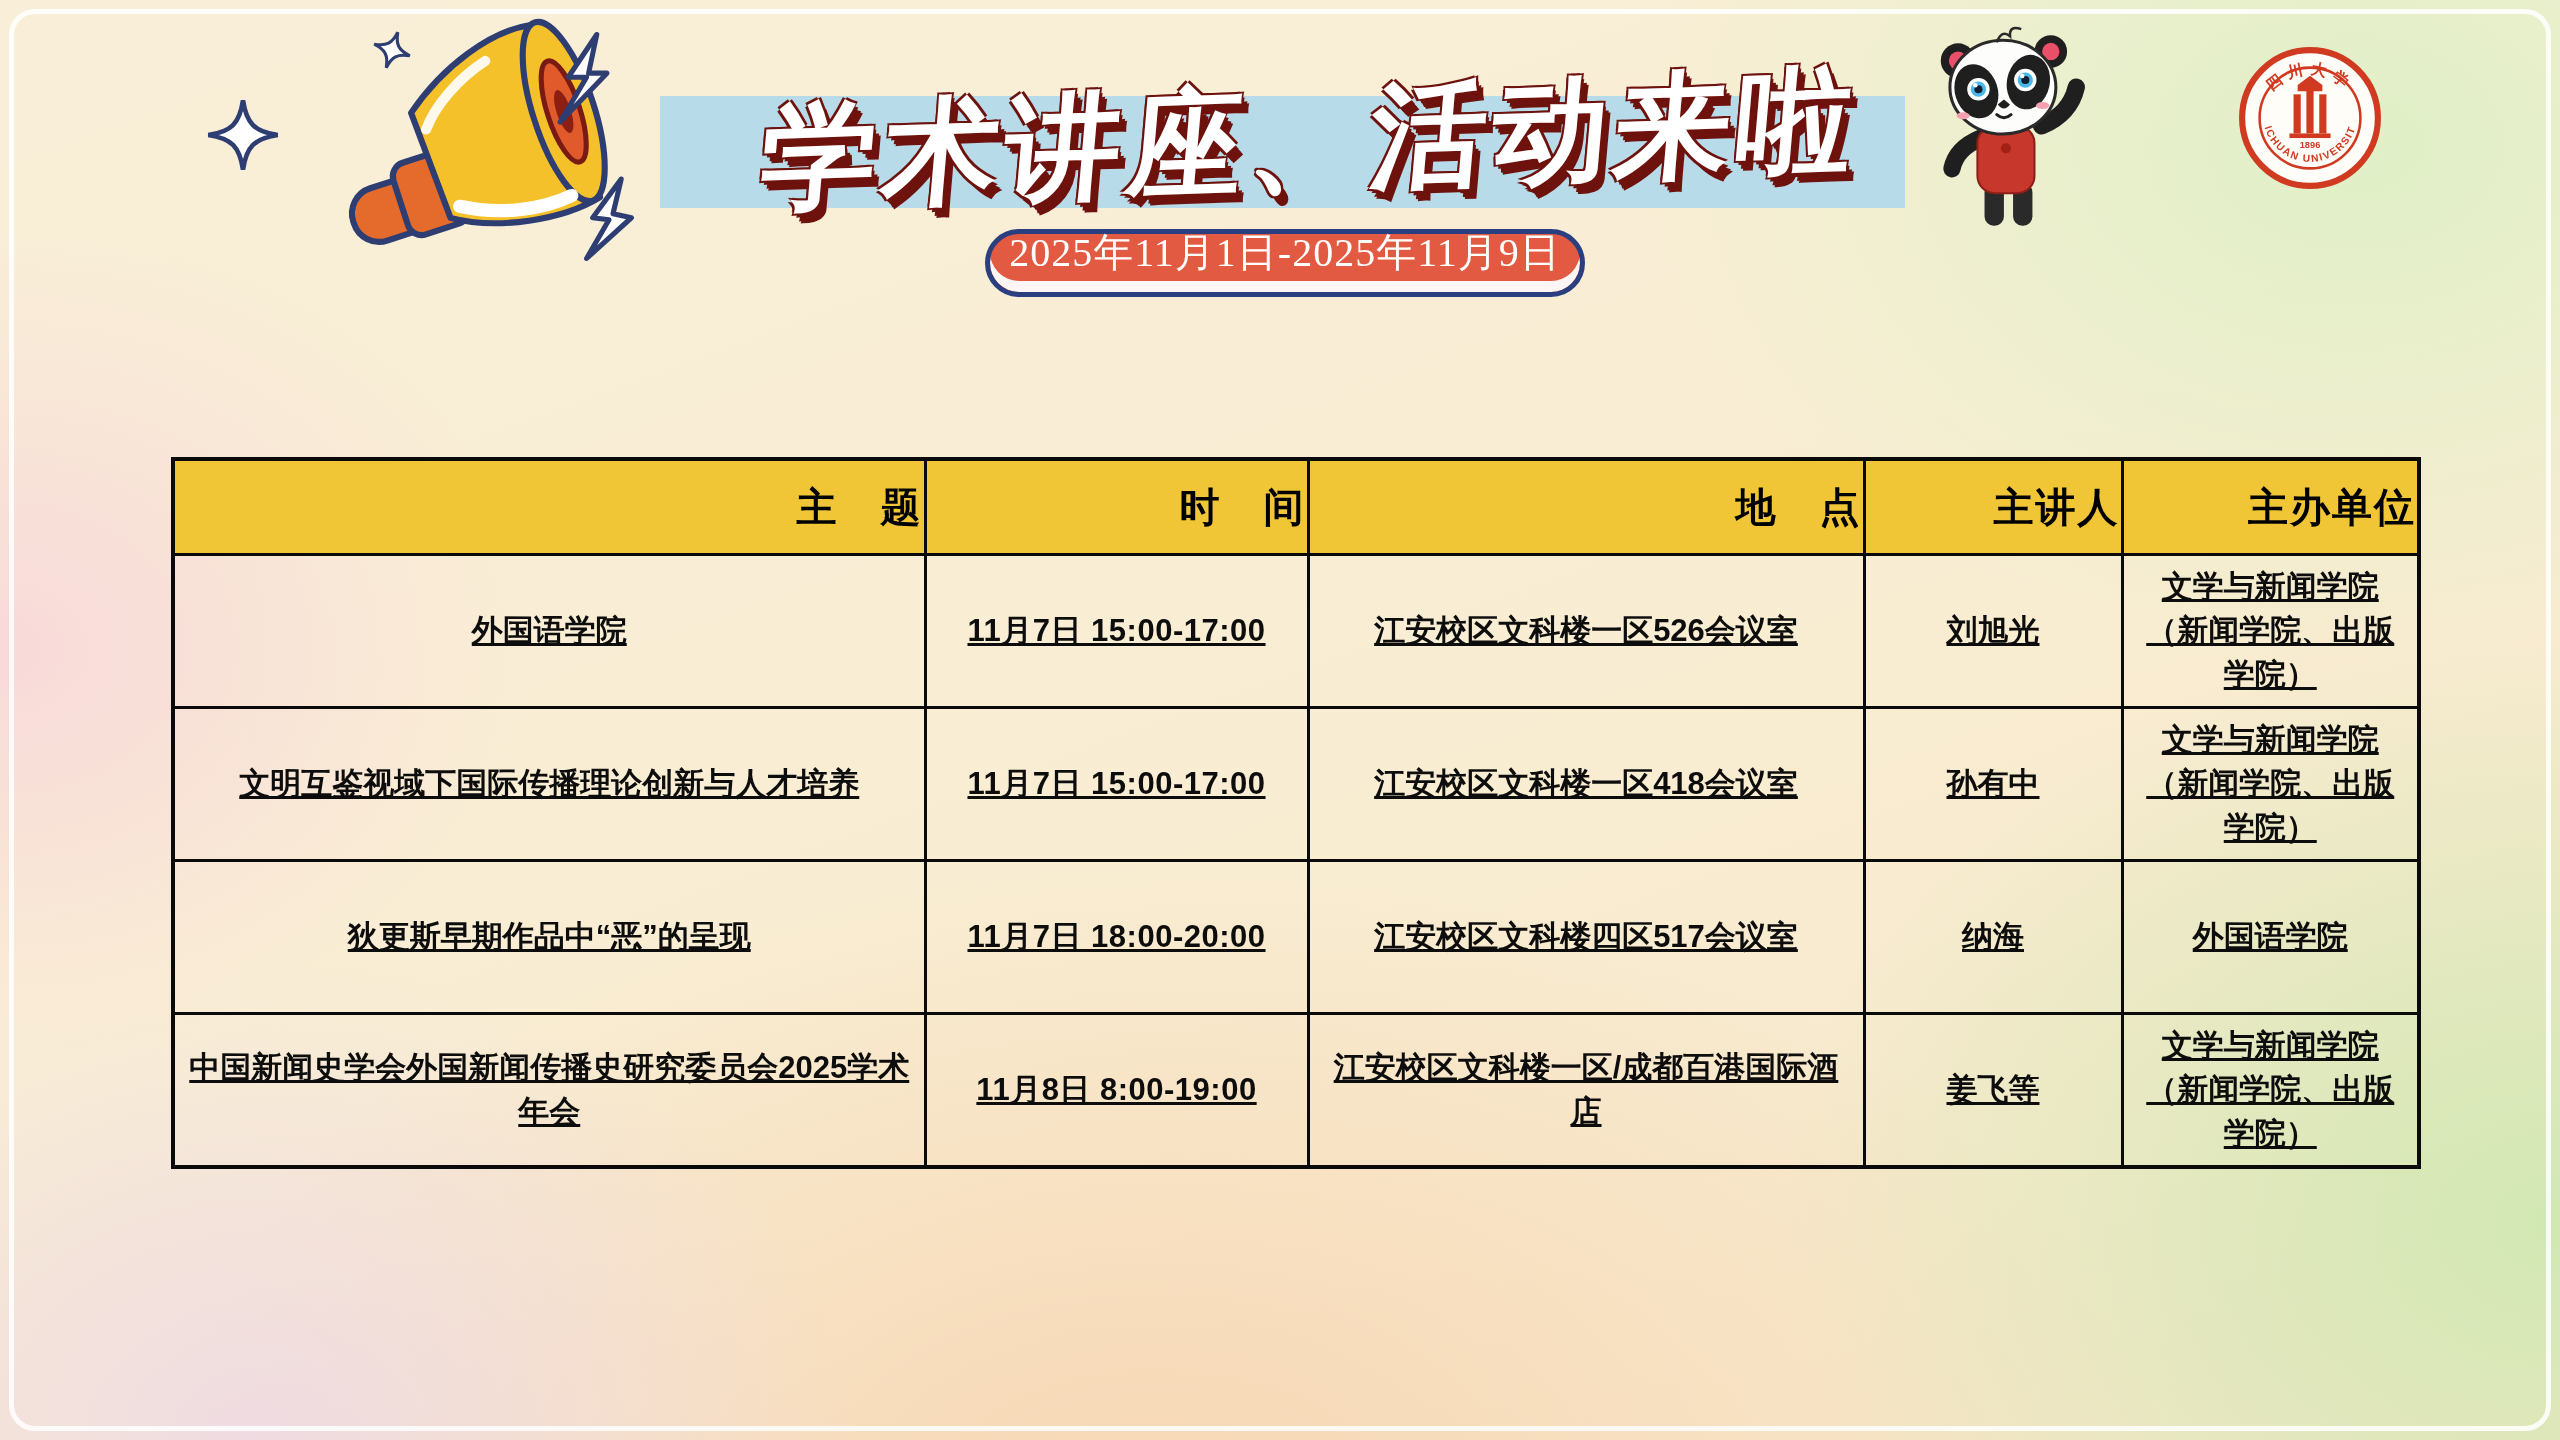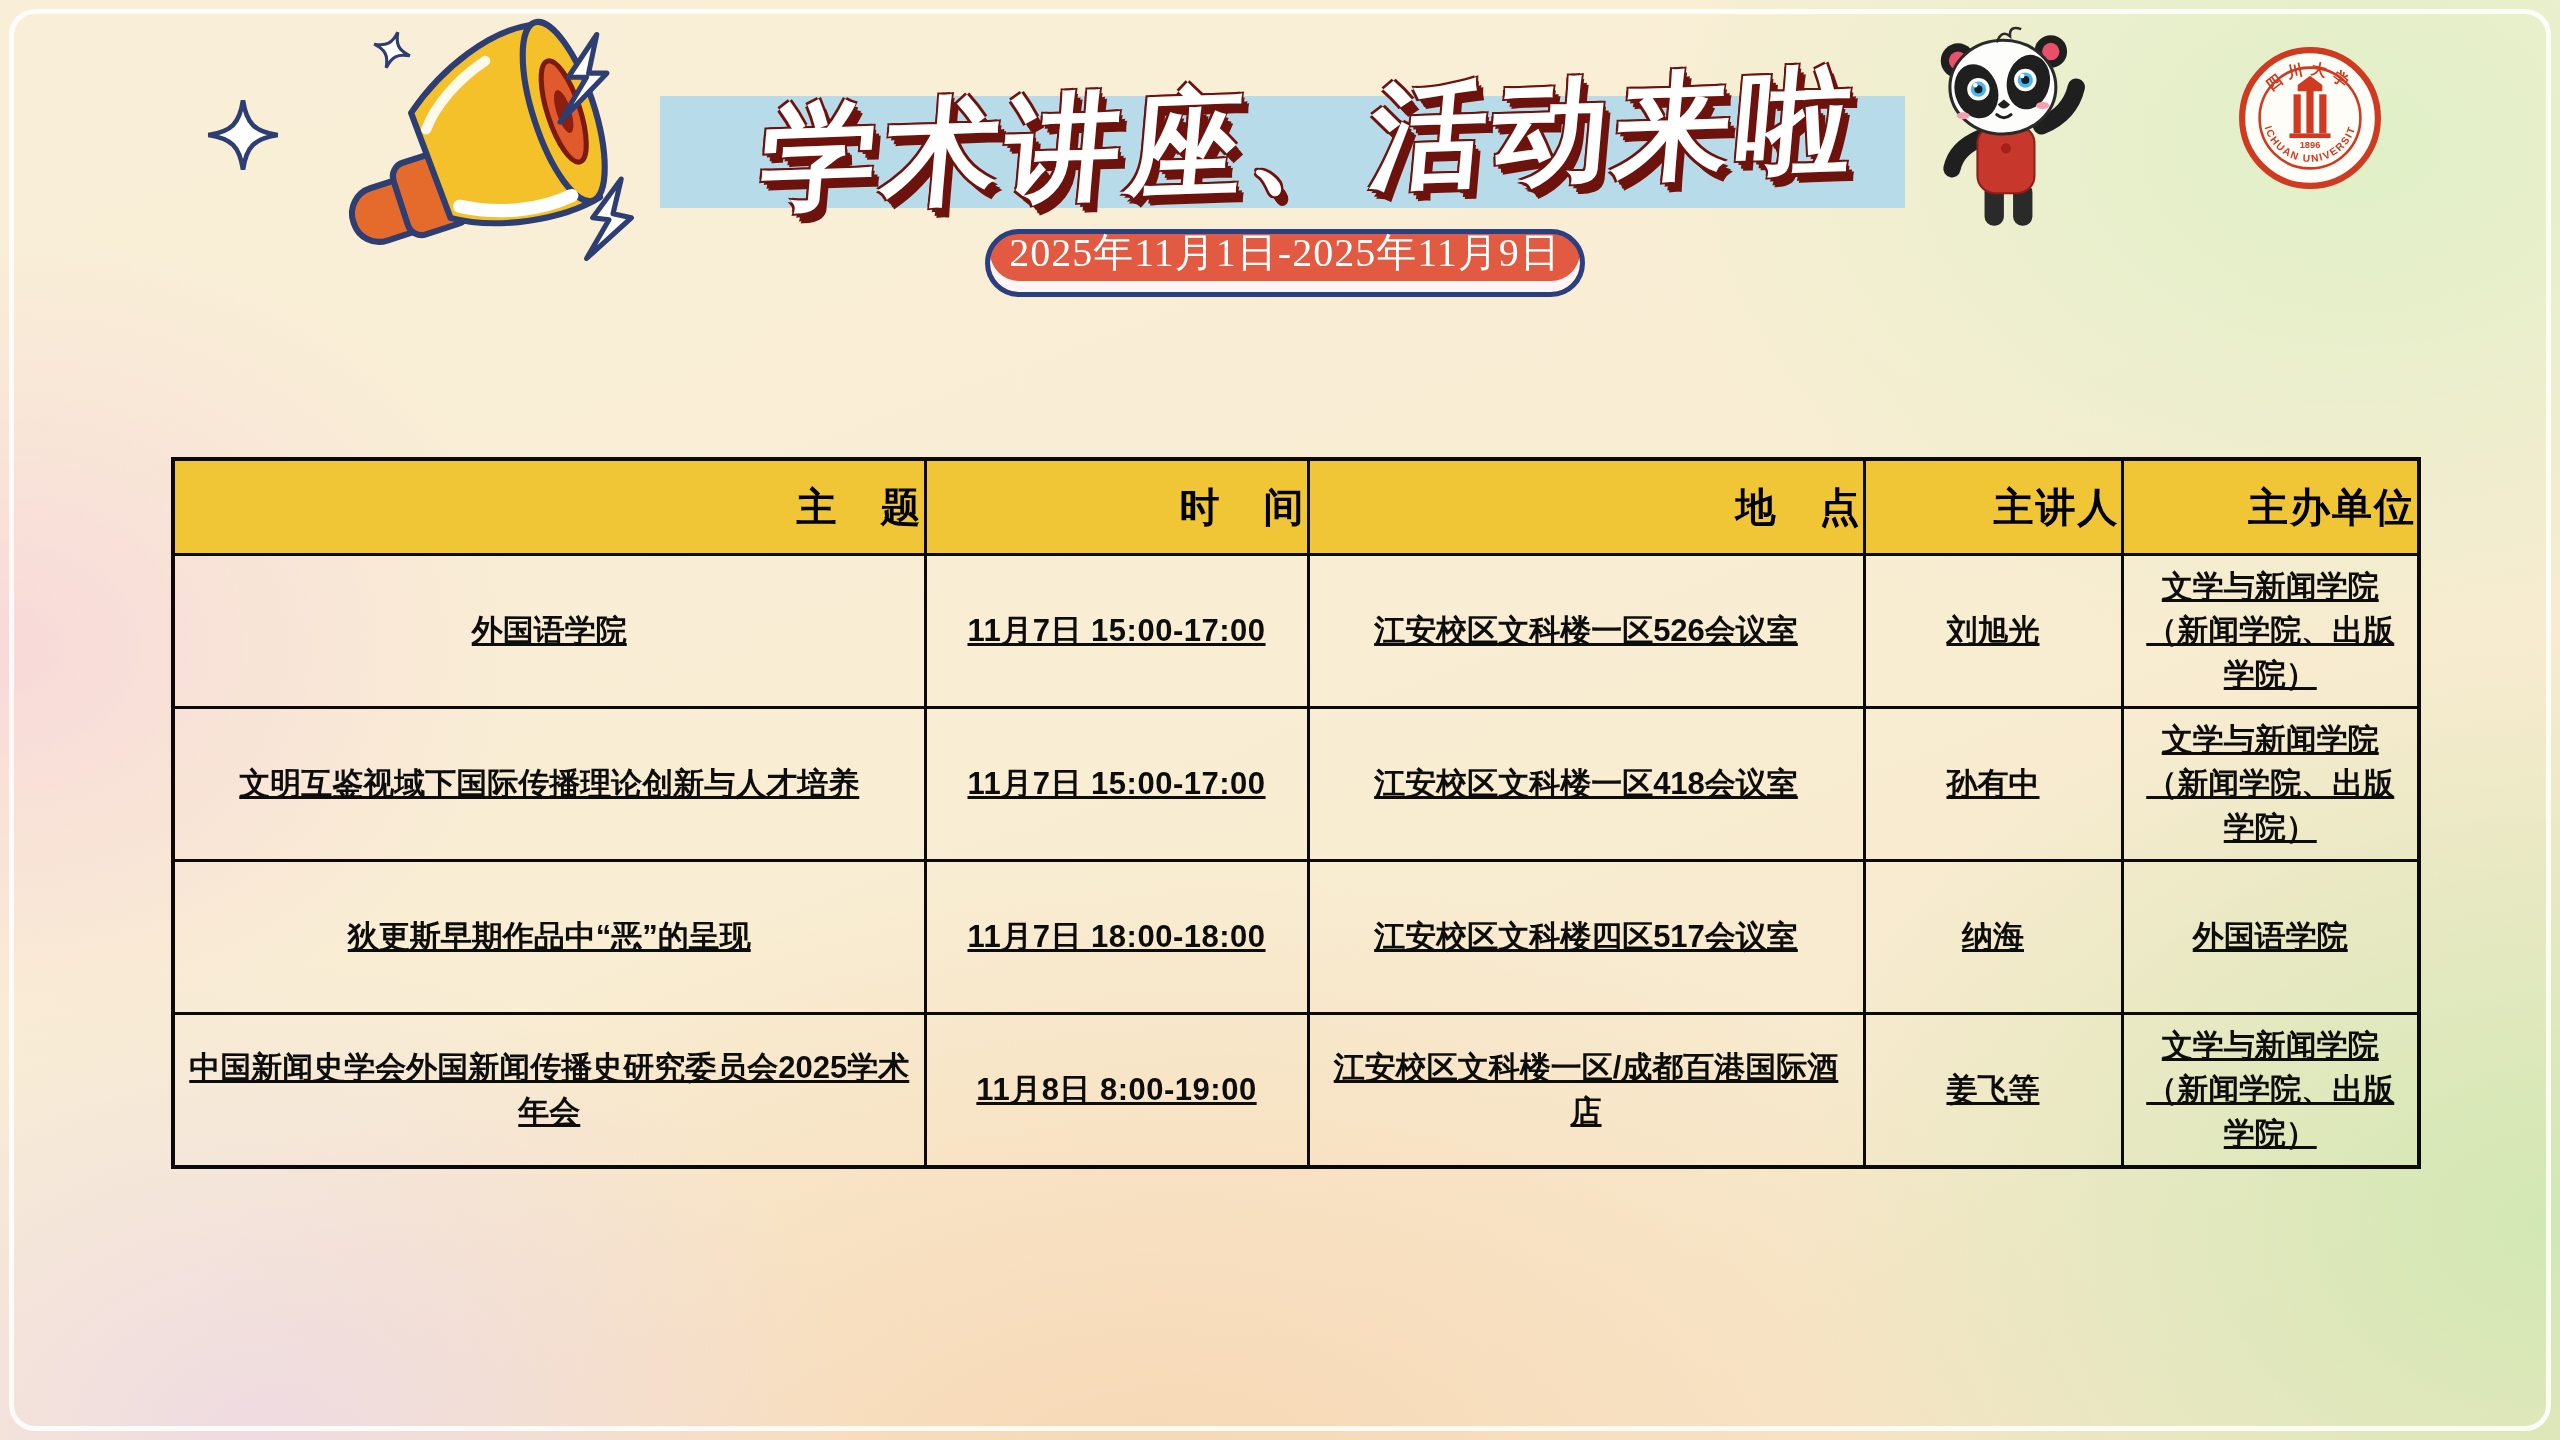--- a/index.html
+++ b/index.html
@@ -163,21 +163,21 @@
       </tr>
       <tr>
         <td>文明互鉴视域下国际传播理论创新与人才培养</td>
         <td class="time">11月7日 15:00-17:00</td>
         <td>江安校区文科楼一区418会议室</td>
         <td>孙有中</td>
         <td>文学与新闻学院（新闻学院、出版学院）</td>
       </tr>
       <tr>
         <td>狄更斯早期作品中“恶”的呈现</td>
-        <td class="time">11月7日 18:00-18:00</td>
+        <td class="time">11月7日 18:00-20:00</td>
         <td>江安校区文科楼四区517会议室</td>
         <td>纳海</td>
         <td>外国语学院</td>
       </tr>
       <tr>
         <td>中国新闻史学会外国新闻传播史研究委员会2025学术年会</td>
         <td class="time">11月8日 8:00-19:00</td>
         <td>江安校区文科楼一区/成都百港国际酒店</td>
         <td>姜飞等</td>
         <td>文学与新闻学院（新闻学院、出版学院）</td>

